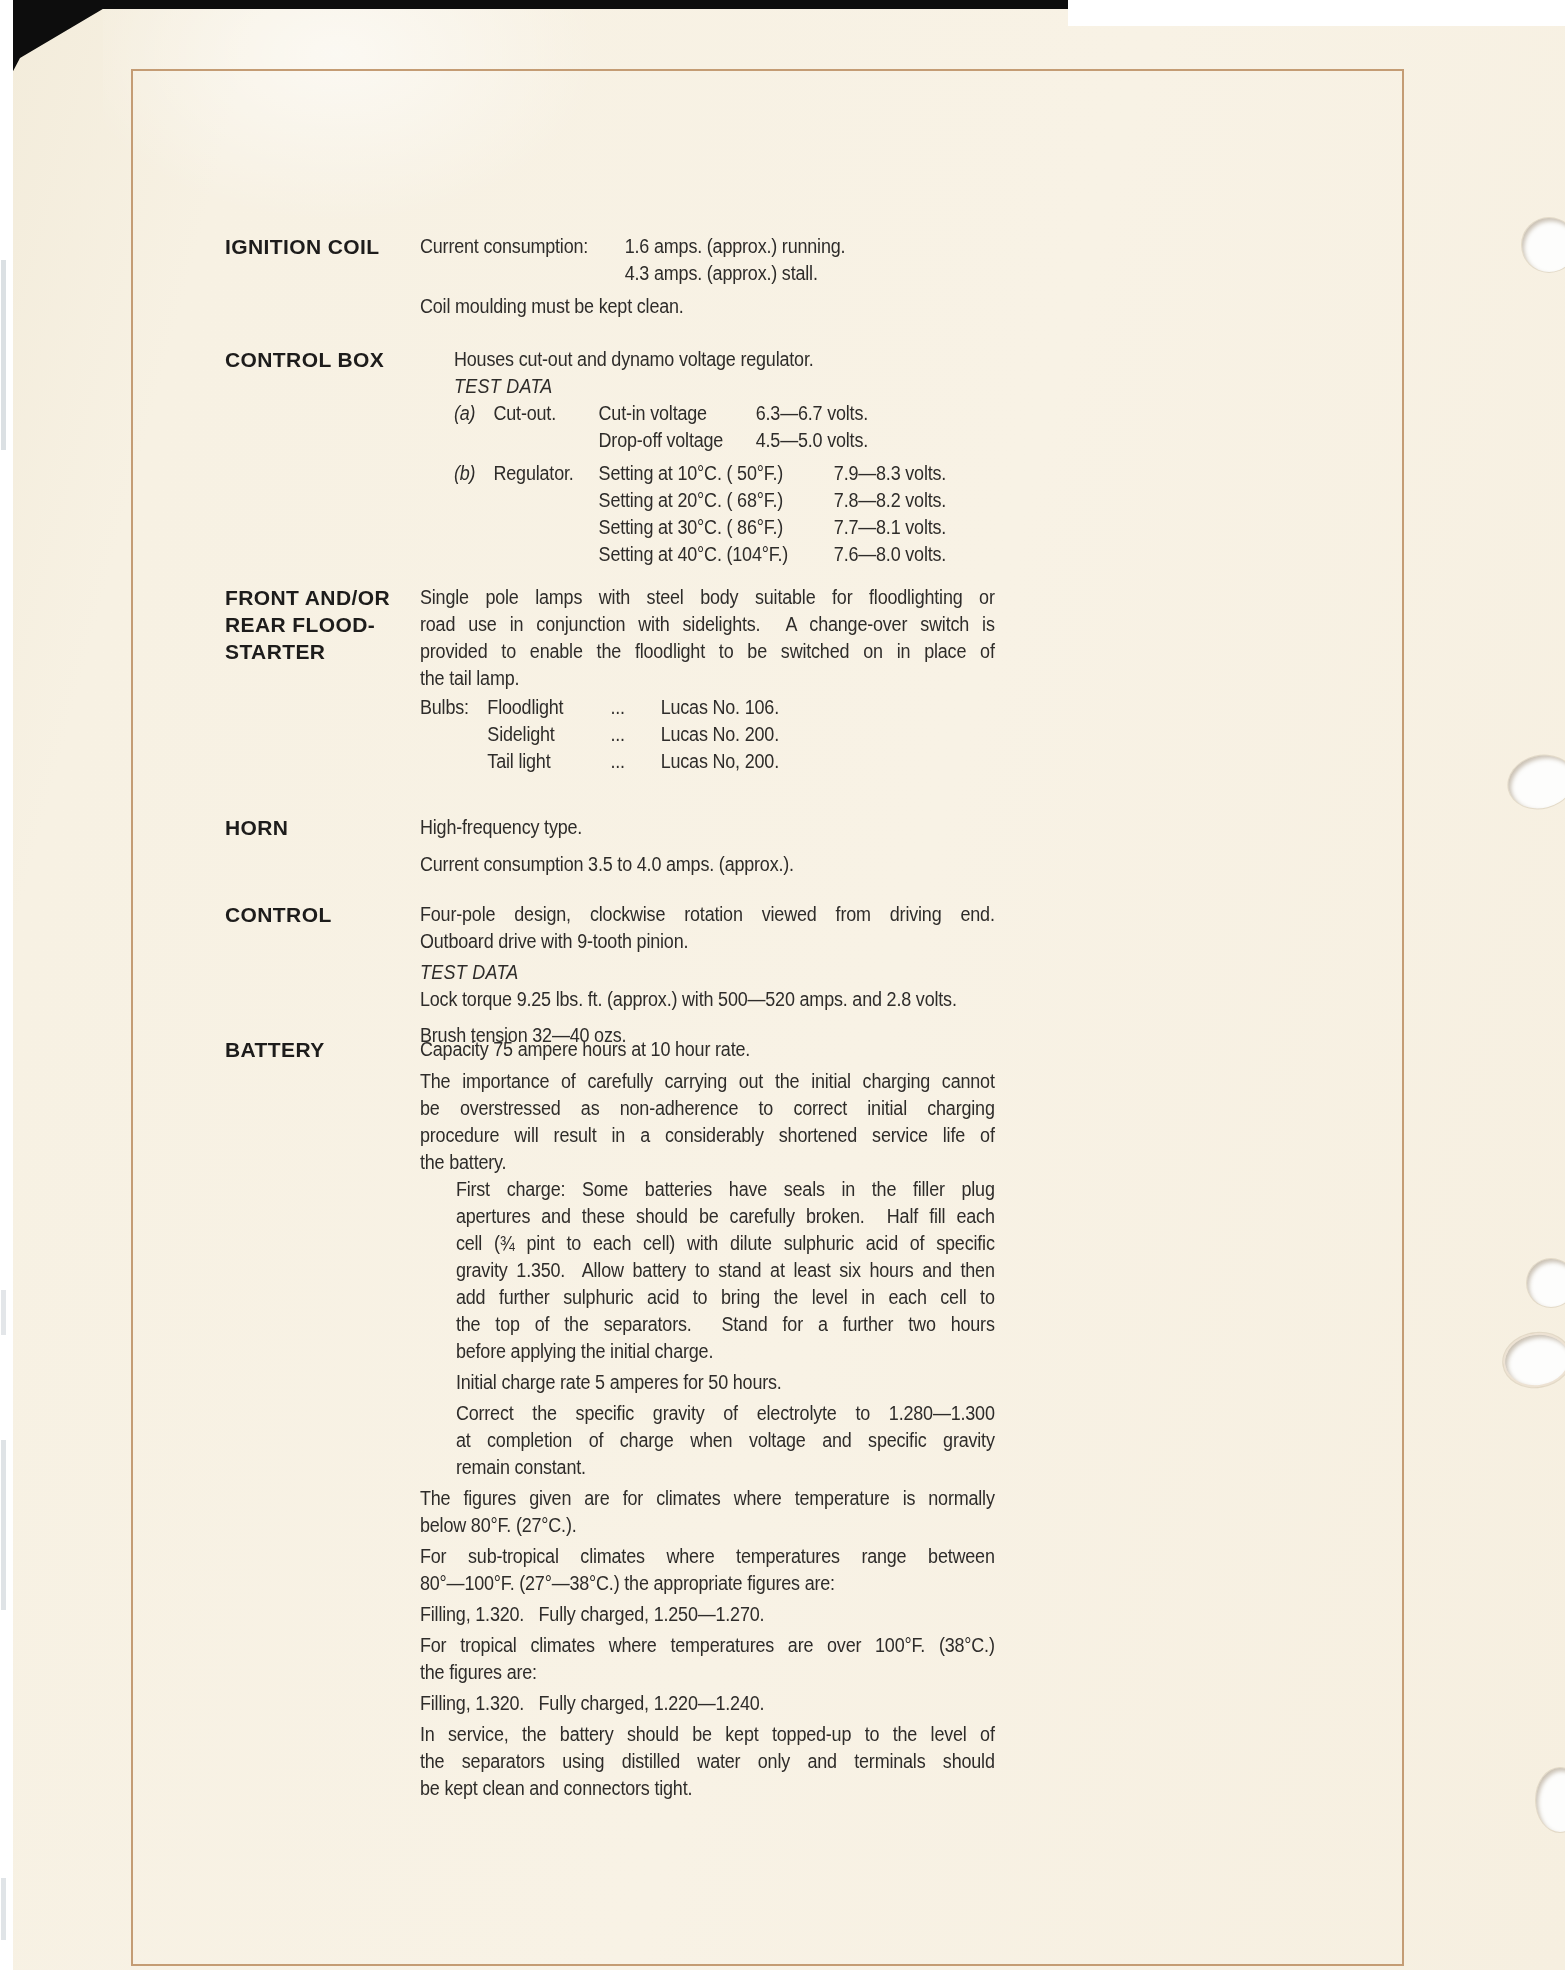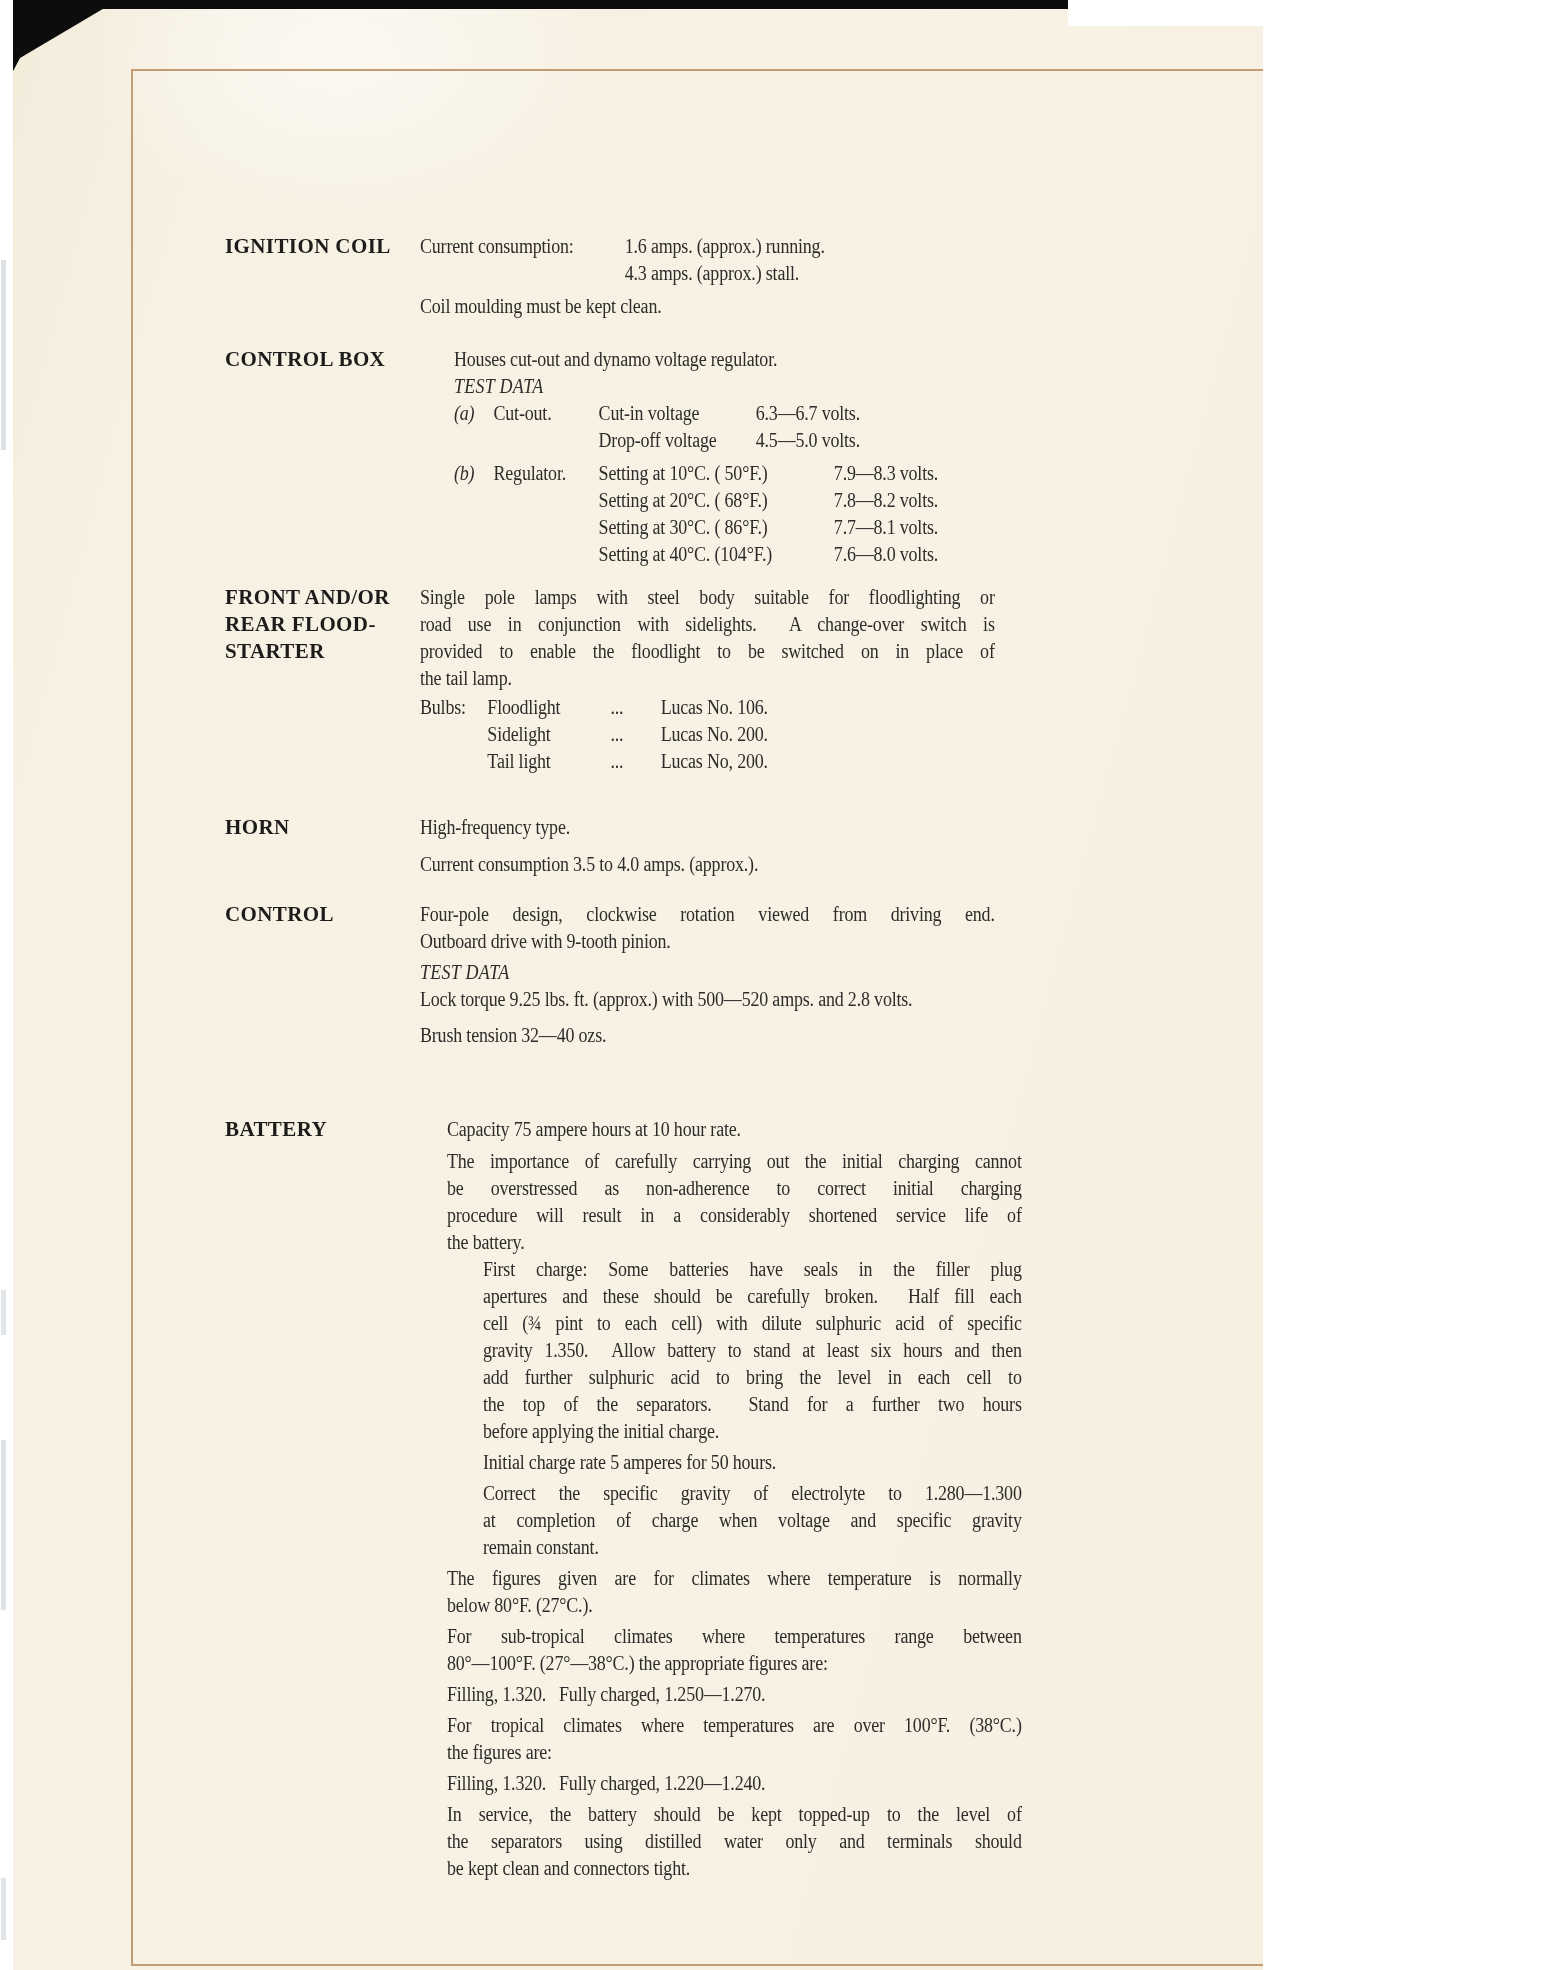--- a/index.html
+++ b/index.html
@@ -1,17 +1,17 @@
 <!DOCTYPE html>
 <html><head>
 <meta charset="utf-8">
 <style>
   html,body{margin:0;padding:0;}
   body{background:#ffffff;font-family:"Liberation Sans","DejaVu Sans",sans-serif;}
-  #page{position:relative;width:1263px;height:1970px;overflow:hidden;background:#ffffff;font-family:Liberation Serif, serif;}
+  #page{position:relative;width:1565px;height:1970px;overflow:hidden;background:#ffffff;}
 
   
   .paper{position:absolute;left:13px;top:8px;right:0;bottom:0;
     background:linear-gradient(105deg,#f3ecdb 0%,#f7f1e3 12%,#f8f2e5 55%,#f6efe0 100%);}
   .paper::before{content:"";position:absolute;left:90px;top:0;width:520px;height:230px;
     background:radial-gradient(ellipse at 45% 20%,rgba(255,255,255,0.55),rgba(255,255,255,0) 65%);}
 
   
   .strip-top{position:absolute;left:0;top:0;width:1068px;height:9px;background:#0d0d0d;}
   .corner-wedge{position:absolute;left:0;top:0;width:122px;height:100px;background:#0d0d0d;
@@ -180,21 +180,21 @@
       <div class="jpara">
           <div class="line">Four-pole design, clockwise rotation viewed from driving end.</div>
           <div class="line">Outboard drive with 9-tooth pinion.</div>
         </div>
       <div class="para testdata st-test">TEST DATA</div>
       <div class="para">Lock torque 9.25 lbs. ft. (approx.) with 500—520 amps. and 2.8 volts.</div>
       <div class="para brush">Brush tension 32—40 ozs.</div>
     </div>
   </div>
 
-  <div class="sec" style="top:1116px;gap:27px;">
+  <div class="sec" style="top:1036px;">
     <div class="hcol">BATTERY</div>
     <div class="bcol">
       <div class="para">Capacity 75 ampere hours at 10 hour rate.</div>
       <div class="jpara m5">
           <div class="line">The importance of carefully carrying out the initial charging cannot</div>
           <div class="line">be overstressed as non-adherence to correct initial charging</div>
           <div class="line">procedure will result in a considerably shortened service life of</div>
           <div class="line">the battery.</div>
         </div>
       <div class="jpara indent">

